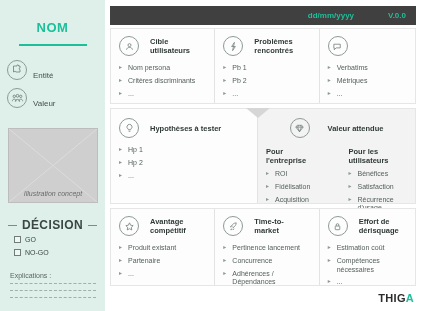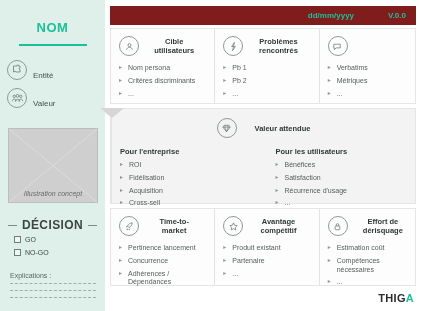--- a/index.html
+++ b/index.html
@@ -76,21 +76,21 @@
   .expl-wrap { position: absolute; left: 10px; top: 272px; width: 86px; }
   .expl-lbl { font-size: 7px; color: #5a6663; margin-bottom: 4px; }
   .expl-line {
     height: 0; border-top: 1px dashed #9fb0ab; margin-bottom: 6px;
   }
 
   
   .headbar {
     position: absolute; left: 110px; top: 6px;
     width: 306px; height: 19px;
-    background: #7f1d1d;
+    background: #404040;
     display: flex; align-items: center; justify-content: flex-end;
     gap: 34px; padding-right: 10px;
   }
   .head-date, .head-ver {
     font-size: 8px; color: #1cbf9a; font-weight: bold;
   }
 
   
   .panel {
     position: absolute;
@@ -101,21 +101,21 @@
   .row2 { left: 110px; top: 108px; width: 306px; height: 96px; }
   .row3 { left: 110px; top: 208px; width: 306px; height: 78px; }
 
   .cells { display: flex; height: 100%; }
   .cell {
     flex: 1 1 0; padding: 7px 8px 4px 8px;
     position: relative;
   }
   .cell + .cell { border-left: 1px solid #e3e3e3; margin-left: 8px; }
 
-  .cell-head { display: flex; align-items: center; gap: 11px; margin-bottom: 8px; text-align: center; }
+  .cell-head { display: flex; align-items: center; gap: 11px; margin-bottom: 8px; }
   .cell-title { font-size: 7.5px; font-weight: bold; color: #2f3a37; }
 
   ul.bul { list-style: none; }
   ul.bul li {
     font-size: 7px; color: #55615d;
     margin-bottom: 4px; padding-left: 9px; position: relative;
     line-height: 1.25;
   }
   ul.bul li:before {
     content: "\25B8";
@@ -272,20 +272,36 @@
           <li>Verbatims</li>
           <li>Métriques</li>
           <li>...</li>
         </ul>
       </div>
     </div>
   </section>
 
   <section class="panel row2">
     <div class="r2cells">
+      <div class="r2left">
+        <div class="cell-head">
+          <span class="circ-ic">
+            <svg width="11" height="11" viewBox="0 0 24 24" fill="none" stroke="#6e7b77" stroke-width="1.7">
+              <path d="M12 3a5.5 5.5 0 0 1 3.3 9.9c-.6.5-.9 1.1-.9 1.8H9.6c0-.7-.3-1.3-.9-1.8A5.5 5.5 0 0 1 12 3z"></path>
+              <path d="M10 18h4"></path>
+            </svg>
+          </span>
+          <span class="cell-title">Hypothèses à tester</span>
+        </div>
+        <ul class="bul">
+          <li>Hp 1</li>
+          <li>Hp 2</li>
+          <li>...</li>
+        </ul>
+      </div>
 
       <div class="r2right">
         <span class="fold"></span>
         <div class="va-head">
           <span class="circ-ic">
             <svg width="11" height="11" viewBox="0 0 24 24" fill="none" stroke="#6e7b77" stroke-width="1.6">
               <path d="M7 5h10l3 4-8 10L4 9z"></path>
                 <path d="M4 9h16"></path>
                 <path d="M10 5l-2 4 4 10 4-10-2-4"></path>
             </svg>
@@ -316,54 +332,54 @@
       </div>
     </div>
   </section>
 
   <section class="panel row3">
     <div class="cells">
       <div class="cell">
         <div class="cell-head">
           <span class="circ-ic">
             <svg width="11" height="11" viewBox="0 0 24 24" fill="none" stroke="#6e7b77" stroke-width="1.7">
+              <path d="M12 4l2.5 5.2 5.5.8-4 3.9.95 5.6L12 16.8 7.05 19.5 8 13.9 4 10l5.5-.8z"></path>
+            </svg>
+          </span>
+          <span class="cell-title">Avantage compétitif</span>
+        </div>
+        <ul class="bul">
+          <li>Produit existant</li>
+          <li>Partenaire</li>
+          <li>...</li>
+        </ul>
+      </div>
+
+      <div class="cell">
+        <div class="cell-head">
+          <span class="circ-ic">
+            <svg width="11" height="11" viewBox="0 0 24 24" fill="none" stroke="#6e7b77" stroke-width="1.7">
               <path d="M18 4c-5 .4-8.2 3.1-10.4 7L11 14.4C14.9 12.2 17.6 9 18 4z"></path>
               <path d="M7.6 11L5 12.6l1.8 1.1M13 16.4l-1.6 2.6-1.1-1.8"></path>
               <path d="M7.4 16.6c-.9.9-1.2 2.6-1.2 2.6s1.7-.3 2.6-1.2"></path>
             </svg>
           </span>
           <span class="cell-title">Time-to-market</span>
         </div>
         <ul class="bul">
           <li>Pertinence lancement</li>
           <li>Concurrence</li>
           <li>Adhérences / Dépendances</li>
         </ul>
       </div>
 
       <div class="cell">
         <div class="cell-head">
           <span class="circ-ic">
             <svg width="11" height="11" viewBox="0 0 24 24" fill="none" stroke="#6e7b77" stroke-width="1.7">
-              <path d="M12 4l2.5 5.2 5.5.8-4 3.9.95 5.6L12 16.8 7.05 19.5 8 13.9 4 10l5.5-.8z"></path>
-            </svg>
-          </span>
-          <span class="cell-title">Avantage compétitif</span>
-        </div>
-        <ul class="bul">
-          <li>Produit existant</li>
-          <li>Partenaire</li>
-          <li>...</li>
-        </ul>
-      </div>
-
-      <div class="cell">
-        <div class="cell-head">
-          <span class="circ-ic">
-            <svg width="11" height="11" viewBox="0 0 24 24" fill="none" stroke="#6e7b77" stroke-width="1.7">
               <rect x="7" y="11" width="10" height="8" rx="1.4"></rect>
               <path d="M9.2 11V8.6a2.8 2.8 0 0 1 5.6 0V11"></path>
             </svg>
           </span>
           <span class="cell-title">Effort de dérisquage</span>
         </div>
         <ul class="bul">
           <li>Estimation coût</li>
           <li>Compétences nécessaires</li>
           <li>...</li>

